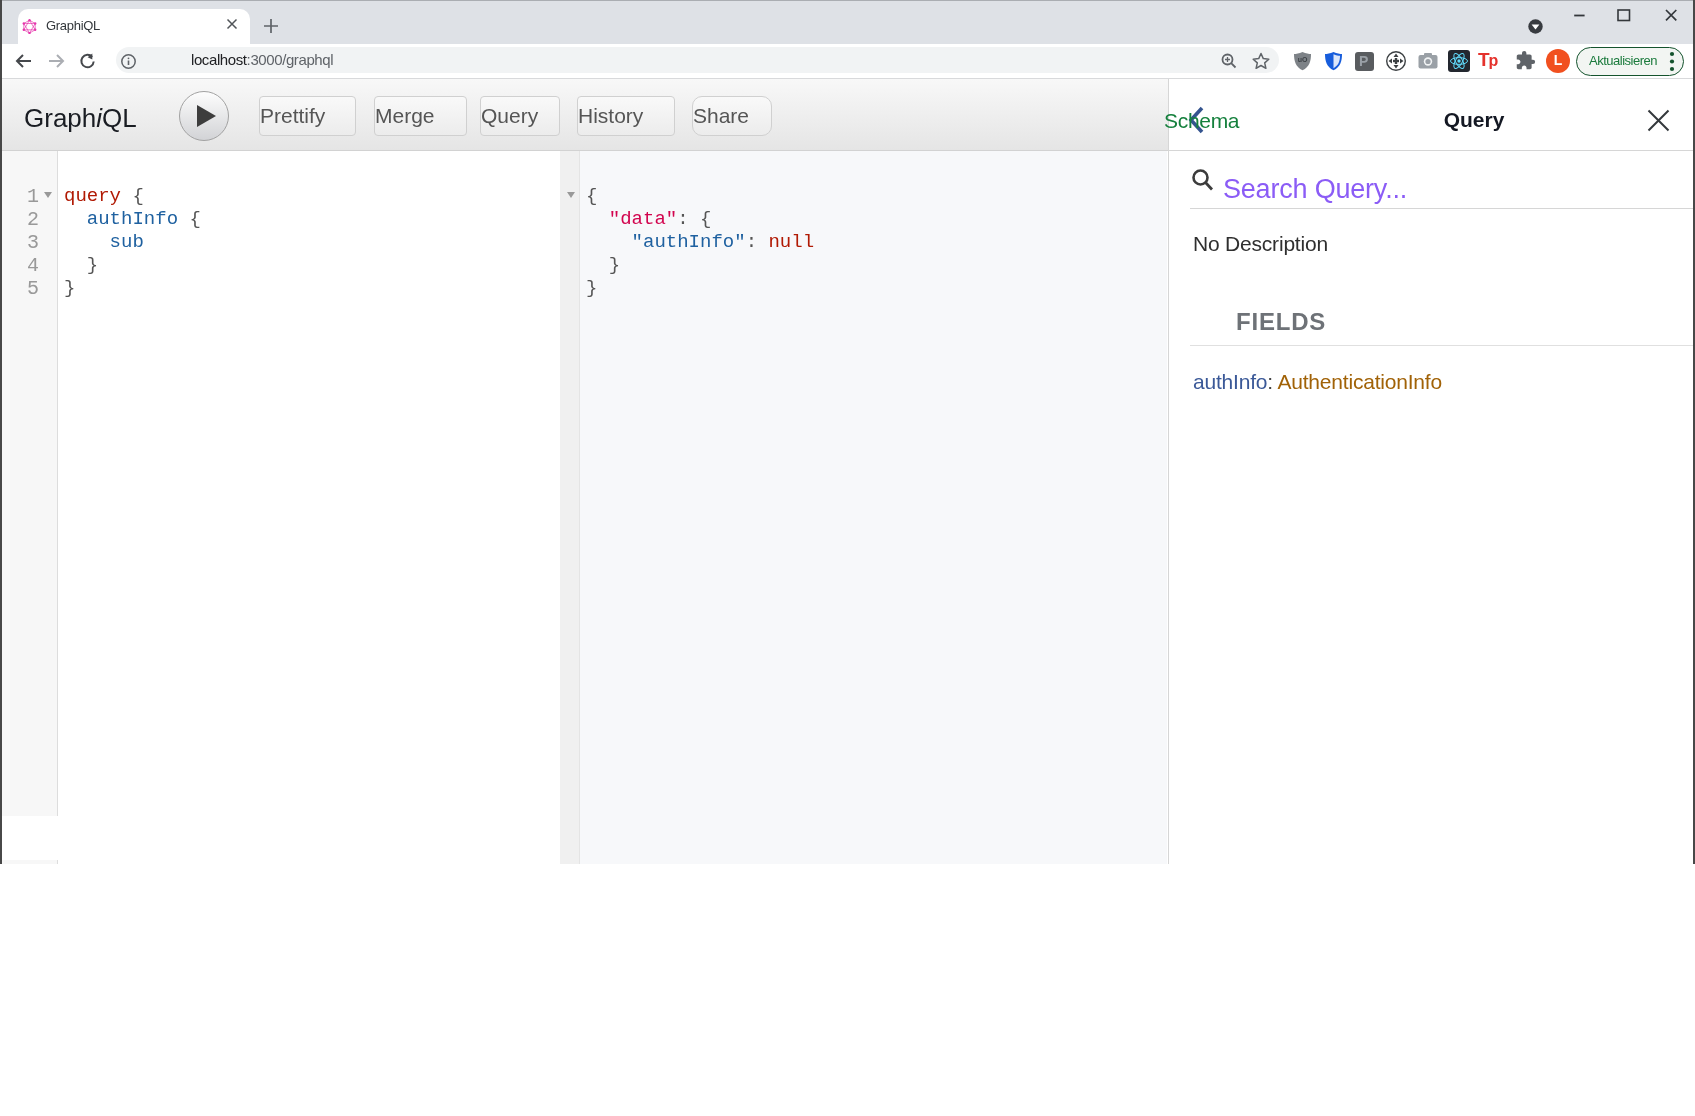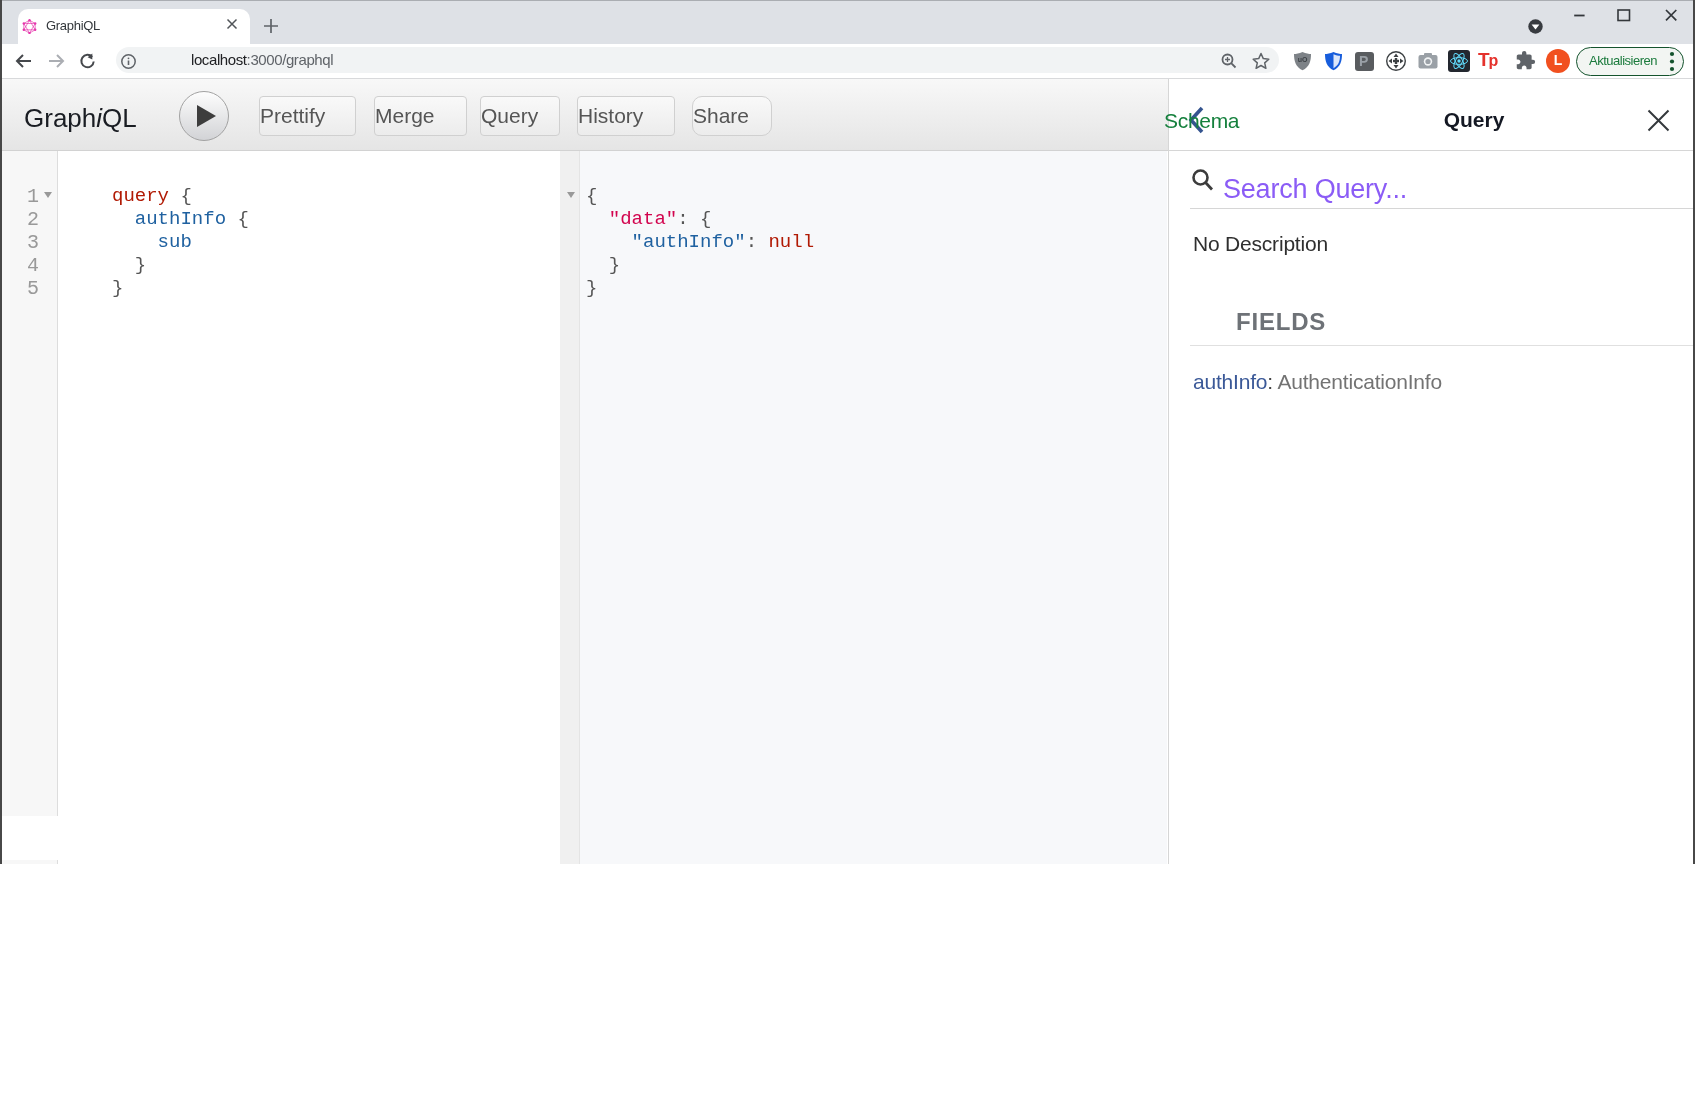--- a/index.html
+++ b/index.html
@@ -50,21 +50,21 @@
   
   #docpanel{left:1168px;top:79px;width:527px;height:1033px;background:#fff;border-left:1px solid #d6d6d6;box-sizing:border-box;}
   .docline{height:1px;background:#d6d6d6;}
   #schema{left:1164px;top:109px;font-size:21px;color:#15803d;letter-spacing:-0.3px;}
   #qtitle{left:1404px;top:108px;width:140px;text-align:center;font-size:21px;font-weight:bold;color:#141823;}
   #search-ph{left:1223px;top:174px;font-size:27px;color:#8b5cf6;letter-spacing:-0.2px;}
   #nodesc{left:1193px;top:232px;font-size:21px;color:#2f2f2f;letter-spacing:-0.2px;}
   #fields{left:1193px;top:308px;font-size:24px;font-weight:bold;color:#6e7277;letter-spacing:0.8px;margin-left:43px;}
   #fielditem{left:1193px;top:370px;font-size:21px;letter-spacing:-0.2px;color:#444;}
   #fielddesc{left:1201px;top:417px;font-size:21px;color:#999;letter-spacing:-0.85px;}
-  .fname{color:#3B5998;} .tname{color:#737373;margin-top:16px;}
+  .fname{color:#3B5998;} .tname{color:#a16207;margin-top:16px;}
   
   #edgeL{left:0;top:0;width:2px;height:1116px;background:#484848;}
   #edgeR{left:1693px;top:0;width:2px;height:1116px;background:#484848;}
   #taskbar{left:0;top:1112px;width:1695px;height:4px;background:#3c3c3c;}
 </style>
 </head>
 <body>
 <div id="root">
 
   <div class="abs" id="tabstrip"></div>
@@ -190,21 +190,21 @@
   <div class="abs tbtn" id="btn-share">Share</div>
   <div class="abs" id="topbar-border"></div>
 
   <div class="abs" id="qgutter"></div>
   <pre class="abs mono lnum" style="left:0;top:185px;">1
 2
 3
 4
 5</pre>
   <div class="abs foldarr" style="left:44px;top:192px;"></div>
-  <pre class="abs mono" style="left:64px;top:185px;margin-left:48px;"><span class="cm-k">query</span> <span class="cm-pun">{</span>
+  <pre class="abs mono" style="left:64px;top:185px;"><span class="cm-k">query</span> <span class="cm-pun">{</span>
   <span class="cm-p">authInfo</span> <span class="cm-pun">{</span>
     <span class="cm-p">sub</span>
   <span class="cm-pun">}</span>
 <span class="cm-pun">}</span></pre>
 
   <div class="abs" id="vgutter"></div>
   <pre class="abs mono lnum" style="left:0;top:894px;">1</pre>
   <pre class="abs mono" style="left:64px;top:894px;"><span class="cm-pun">{}</span></pre>
 
   <div class="abs" id="rgutter"></div>

